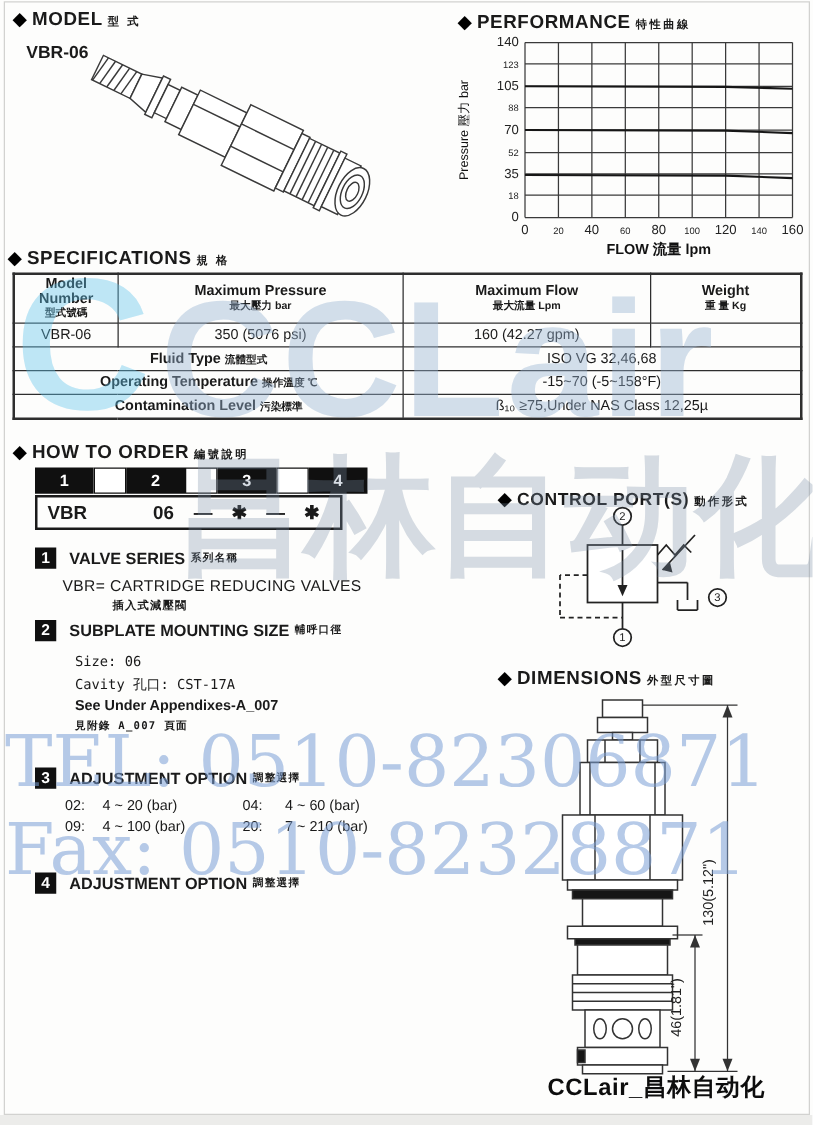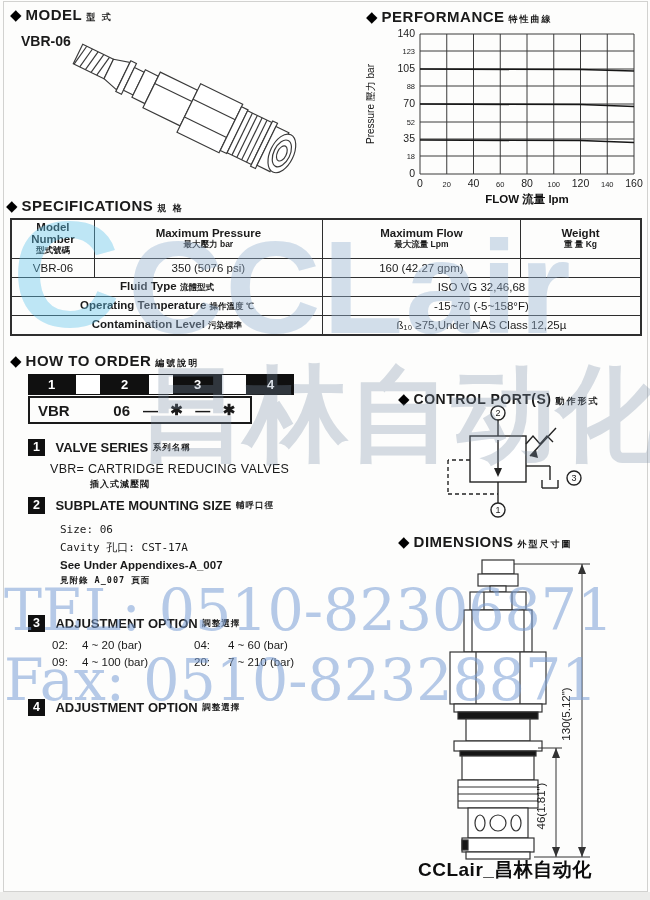--- a/index.html
+++ b/index.html
@@ -19,21 +19,21 @@
   .spec .b{font-weight:bold;font-size:11.5px;}
   .spec .s{font-size:8.5px;font-weight:bold;}
   .chip{display:inline-block;width:17px;height:17px;background:#101010;color:#fff;font-weight:bold;
         font-size:12.5px;line-height:17px;text-align:center;vertical-align:middle;}
   .sect-title{font-weight:bold;font-size:13px;margin-left:6px;vertical-align:middle;}
   .sect-cn{font-size:8.5px;font-weight:bold;letter-spacing:1px;vertical-align:middle;}
   .strip{display:flex;height:21px;width:244px;}
   .strip .bcell{background:#101010;color:#fff;font-weight:bold;font-size:13px;flex:0 0 47px;
                 text-align:center;line-height:21px;}
   .strip .wcell{background:#fff;border:1px solid #101010;flex:0 0 24px;}
-  .codebox{width:224px;height:28px;border:2px solid #1a1a1a;display:flex;align-items:center;
+  .codebox{width:246px;height:28px;border:2px solid #1a1a1a;display:flex;align-items:center;
            font-weight:bold;font-size:15px;padding:0 8px;box-sizing:border-box;}
   .codebox span{display:inline-block;text-align:center;}
   .mono{font-family:"DejaVu Sans Mono",monospace;}
   .wm{position:absolute;pointer-events:none;line-height:1;white-space:nowrap;z-index:9;}
   .wm-c{font-size:150px;font-weight:bold;color:rgba(95,195,235,.40);}
   .wm-brand{font-size:132px;font-weight:bold;color:rgba(150,178,210,.42);letter-spacing:2px;}
   .wm-cn{font-size:104px;font-weight:bold;color:rgba(122,142,166,.30);}
   .wm-tel{font-family:"DejaVu Serif",serif;font-size:57px;color:rgba(122,158,214,.55);}
   .footer-brand{font-size:19px;font-weight:600;color:#0d0d0d;letter-spacing:.5px;z-index:12;}
   svg text{font-family:"Liberation Sans",sans-serif;}
@@ -330,15 +330,15 @@
   <span class="sect-title">ADJUSTMENT OPTION</span>
   <span class="sect-cn">調整選擇</span>
 </div>
 
 <div class="wm wm-c" style="left:12px;top:200px;">C</div>
 <div class="wm wm-brand" style="left:128px;top:222px;">CCLair</div>
 <div class="wm wm-cn" style="left:140px;top:362px;">昌林自动化</div>
 <div class="wm wm-tel" style="left:4px;top:582px;">TEL: 0510-82306871</div>
 <div class="wm wm-tel" style="left:4px;top:652px;">Fax: 0510-82328871</div>
 
-<div class="abs footer-brand" style="left:418px;top:857px;">CCLair_昌林自动化</div>
+<div class="abs footer-brand" style="left:438px;top:857px;">CCLair_昌林自动化</div>
 
 <div class="botband"></div>
 
 </body></html>

